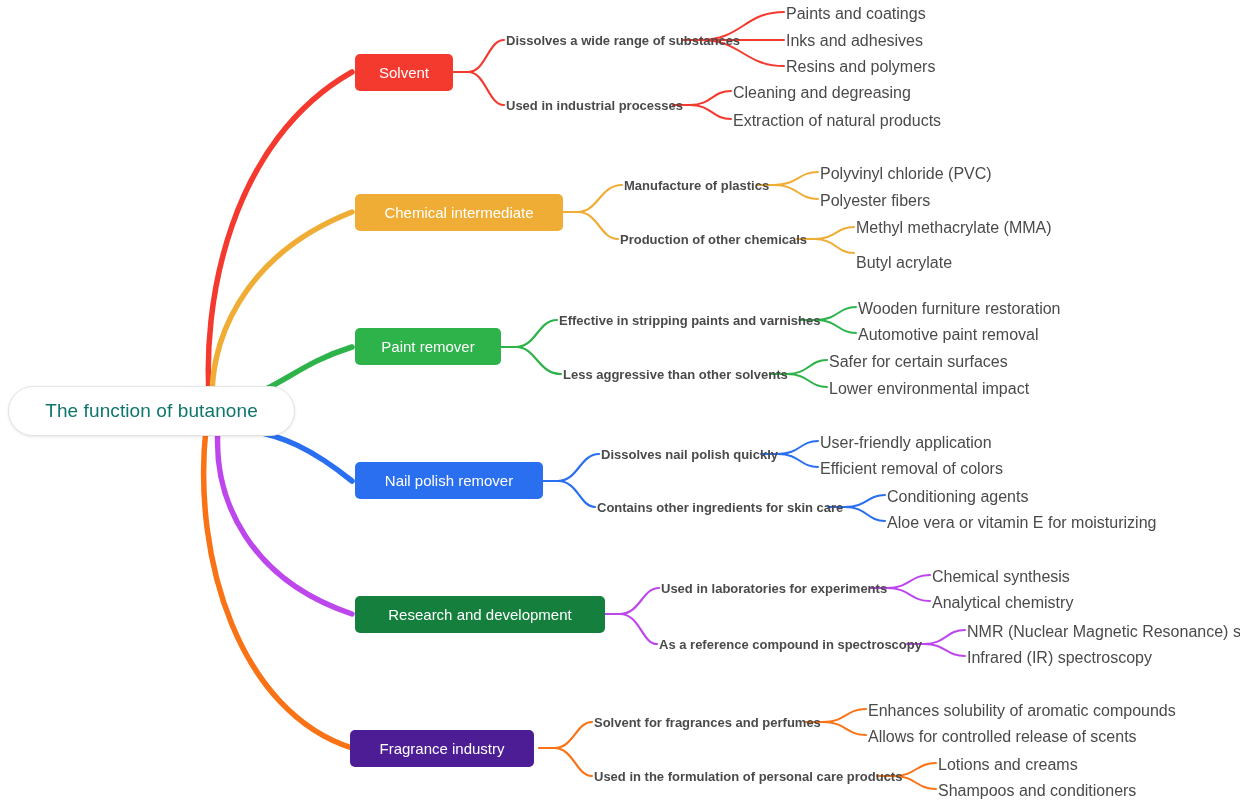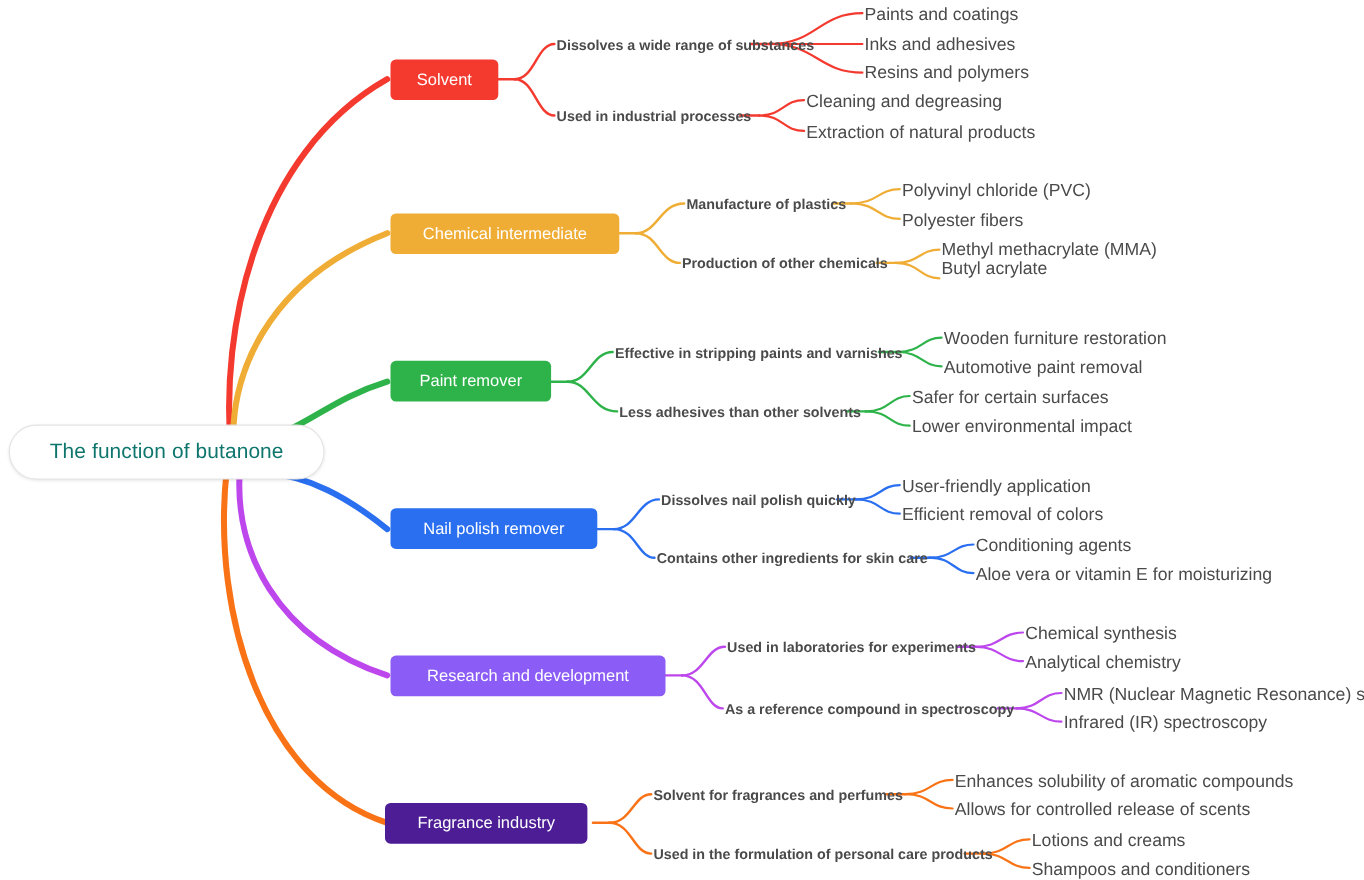--- a/index.html
+++ b/index.html
@@ -131,36 +131,36 @@
       <div class="leaf-label" style="left: 786px; top: 59px;">Resins and polymers</div>
       <div class="sub-label" style="left: 506px; top: 99px;">Used in industrial processes</div>
       <div class="leaf-label" style="left: 733px; top: 85px;">Cleaning and degreasing</div>
       <div class="leaf-label" style="left: 733px; top: 113px;">Extraction of natural products</div>
       <div class="topic-node" style="left: 355px; top: 194px; width: 208px; height: 37px; background: rgb(240, 173, 53);">Chemical intermediate</div>
       <div class="sub-label" style="left: 624px; top: 179px;">Manufacture of plastics</div>
       <div class="leaf-label" style="left: 820px; top: 166px;">Polyvinyl chloride (PVC)</div>
       <div class="leaf-label" style="left: 820px; top: 193px;">Polyester fibers</div>
       <div class="sub-label" style="left: 620px; top: 233px;">Production of other chemicals</div>
       <div class="leaf-label" style="left: 856px; top: 220px;">Methyl methacrylate (MMA)</div>
-      <div class="leaf-label" style="left: 856px; top: 237px;">Butyl acrylate</div>
+      <div class="leaf-label" style="left: 856px; top: 255px;">Butyl acrylate</div>
       <div class="topic-node" style="left: 355px; top: 328px; width: 146px; height: 37px; background: rgb(46, 179, 74);">Paint remover</div>
       <div class="sub-label" style="left: 559px; top: 314px;">Effective in stripping paints and varnishes</div>
       <div class="leaf-label" style="left: 858px; top: 301px;">Wooden furniture restoration</div>
       <div class="leaf-label" style="left: 858px; top: 327px;">Automotive paint removal</div>
-      <div class="sub-label" style="left: 563px; top: 368px;">Less adhesives than other solvents</div>
+      <div class="sub-label" style="left: 563px; top: 368px;">Less aggressive than other solvents</div>
       <div class="leaf-label" style="left: 829px; top: 354px;">Safer for certain surfaces</div>
       <div class="leaf-label" style="left: 829px; top: 381px;">Lower environmental impact</div>
       <div class="topic-node" style="left: 355px; top: 462px; width: 188px; height: 37px; background: rgb(42, 111, 240);">Nail polish remover</div>
       <div class="sub-label" style="left: 601px; top: 448px;">Dissolves nail polish quickly</div>
       <div class="leaf-label" style="left: 820px; top: 435px;">User-friendly application</div>
       <div class="leaf-label" style="left: 820px; top: 461px;">Efficient removal of colors</div>
       <div class="sub-label" style="left: 597px; top: 501px;">Contains other ingredients for skin care</div>
       <div class="leaf-label" style="left: 887px; top: 489px;">Conditioning agents</div>
       <div class="leaf-label" style="left: 887px; top: 515px;">Aloe vera or vitamin E for moisturizing</div>
-      <div class="topic-node" style="left: 355px; top: 596px; width: 250px; height: 37px; background: #8b5cf6;">Research and development</div>
+      <div class="topic-node" style="left: 355px; top: 596px; width: 250px; height: 37px; background: #15803d;">Research and development</div>
       <div class="sub-label" style="left: 661px; top: 582px;">Used in laboratories for experiments</div>
       <div class="leaf-label" style="left: 932px; top: 569px;">Chemical synthesis</div>
       <div class="leaf-label" style="left: 932px; top: 595px;">Analytical chemistry</div>
       <div class="sub-label" style="left: 659px; top: 638px;">As a reference compound in spectroscopy</div>
       <div class="leaf-label" style="left: 967px; top: 624px;">NMR (Nuclear Magnetic Resonance) studies</div>
       <div class="leaf-label" style="left: 967px; top: 650px;">Infrared (IR) spectroscopy</div>
       <div class="topic-node" style="left: 350px; top: 730px; width: 184px; height: 37px; background: #4c1d95;">Fragrance industry</div>
       <div class="sub-label" style="left: 594px; top: 716px;">Solvent for fragrances and perfumes</div>
       <div class="leaf-label" style="left: 868px; top: 703px;">Enhances solubility of aromatic compounds</div>
       <div class="leaf-label" style="left: 868px; top: 729px;">Allows for controlled release of scents</div>

